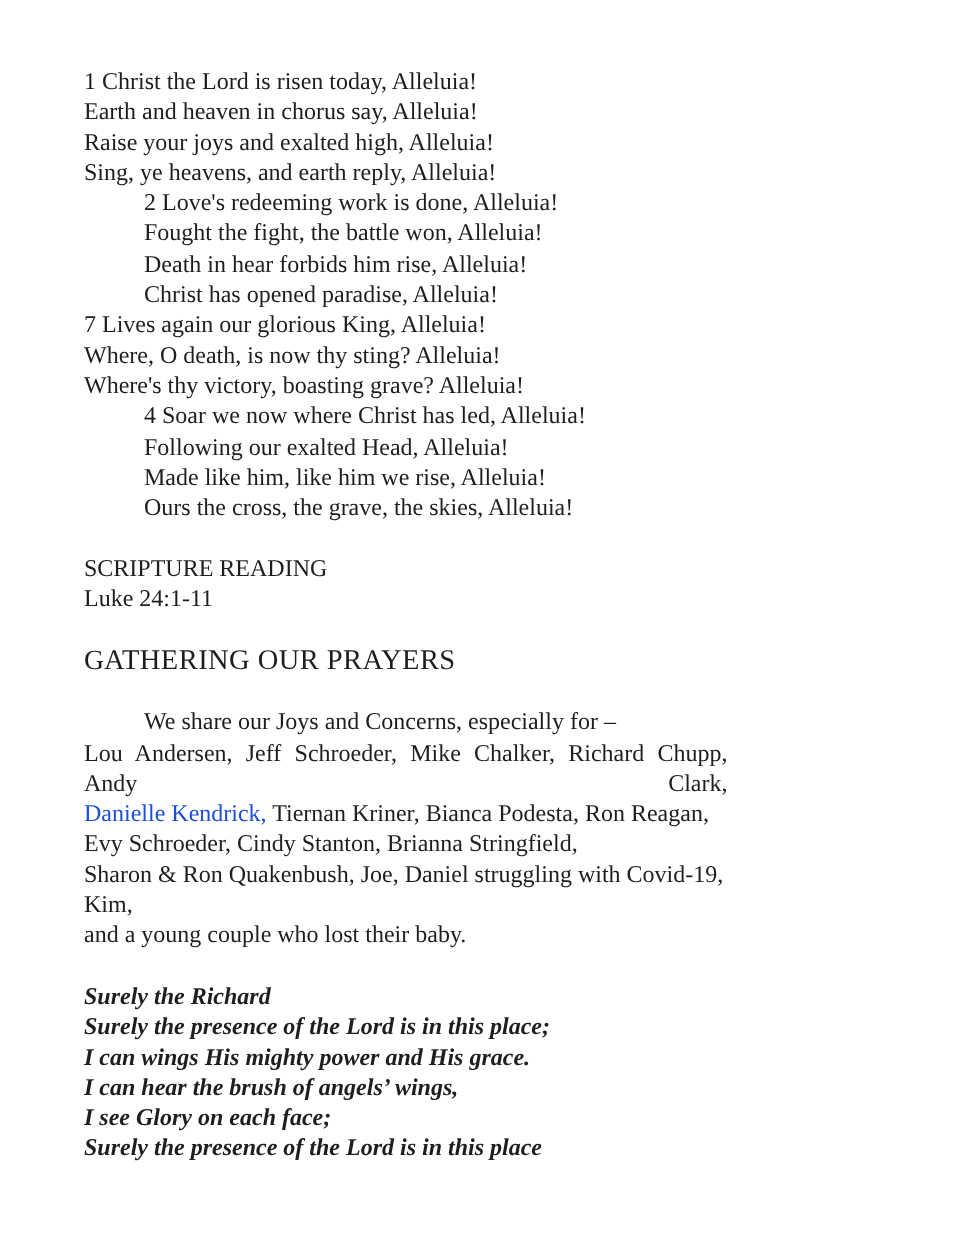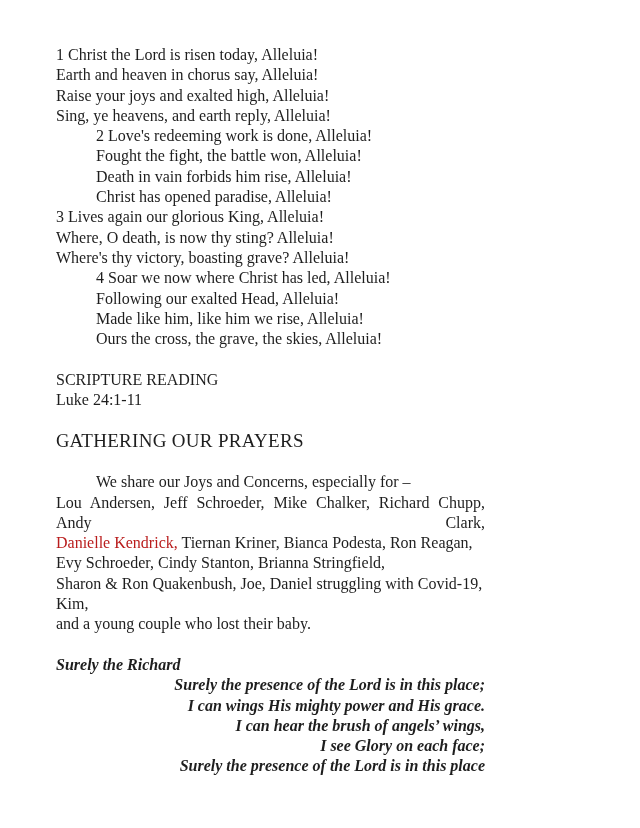--- a/index.html
+++ b/index.html
@@ -29,21 +29,21 @@
     height: 20.3px;
   }
   .indent {
     padding-left: 40px;
   }
   .justify {
     text-align: justify;
     text-align-last: justify;
   }
   .center {
-    text-align: right;
+    text-align: left;
   }
   .bold-italic {
     font-weight: bold;
     font-style: italic;
   }
   .heading-initial {
     font-size: 18.5px;
   }
   .heading-smallcaps-rest {
     font-size: 19px;
@@ -54,44 +54,44 @@
 <body>
 
 <div class="page">
 
   <div class="line">1 Christ the Lord is risen today, Alleluia!</div>
   <div class="line">Earth and heaven in chorus say, Alleluia!</div>
   <div class="line">Raise your joys and exalted high, Alleluia!</div>
   <div class="line">Sing, ye heavens, and earth reply, Alleluia!</div>
   <div class="line indent">2 Love's redeeming work is done, Alleluia!</div>
   <div class="line indent">Fought the fight, the battle won, Alleluia!</div>
-  <div class="line indent">Death in vain forbids him rise, Alleluia!</div>
+  <div class="line indent">Death in hear forbids him rise, Alleluia!</div>
   <div class="line indent">Christ has opened paradise, Alleluia!</div>
-  <div class="line">3 Lives again our glorious King, Alleluia!</div>
+  <div class="line">7 Lives again our glorious King, Alleluia!</div>
   <div class="line">Where, O death, is now thy sting? Alleluia!</div>
   <div class="line">Where's thy victory, boasting grave? Alleluia!</div>
   <div class="line indent">4 Soar we now where Christ has led, Alleluia!</div>
   <div class="line indent">Following our exalted Head, Alleluia!</div>
   <div class="line indent">Made like him, like him we rise, Alleluia!</div>
   <div class="line indent">Ours the cross, the grave, the skies, Alleluia!</div>
 
   <div class="spacer"></div>
 
   <div class="line">SCRIPTURE READING</div>
   <div class="line">Luke 24:1-11</div>
 
   <div class="spacer"></div>
 
   <div class="line"><span class="heading-initial">G</span><span class="heading-smallcaps-rest">ATHERING OUR PRAYERS</span></div>
 
   <div class="spacer"></div>
 
   <div class="line indent">We share our Joys and Concerns, especially for –</div>
   <div class="line justify">Lou Andersen, Jeff Schroeder, Mike Chalker, Richard Chupp, Andy Clark,</div>
-  <div class="line"><span style="color: #b91c1c;">Danielle Kendrick,</span><span> Tiernan Kriner, Bianca Podesta, Ron Reagan,</span></div>
+  <div class="line"><span style="color: #1d4ed8;">Danielle Kendrick,</span><span> Tiernan Kriner, Bianca Podesta, Ron Reagan,</span></div>
   <div class="line">Evy Schroeder, Cindy Stanton, Brianna Stringfield,</div>
   <div class="line">Sharon &amp; Ron Quakenbush, Joe, Daniel struggling with Covid-19, Kim,</div>
   <div class="line">and a young couple who lost their baby.</div>
 
   <div class="spacer"></div>
 
   <div class="line bold-italic">Surely the Richard</div>
   <div class="line bold-italic center">Surely the presence of the Lord is in this place;</div>
   <div class="line bold-italic center">I can wings His mighty power and His grace.</div>
   <div class="line bold-italic center">I can hear the brush of angels’ wings,</div>

